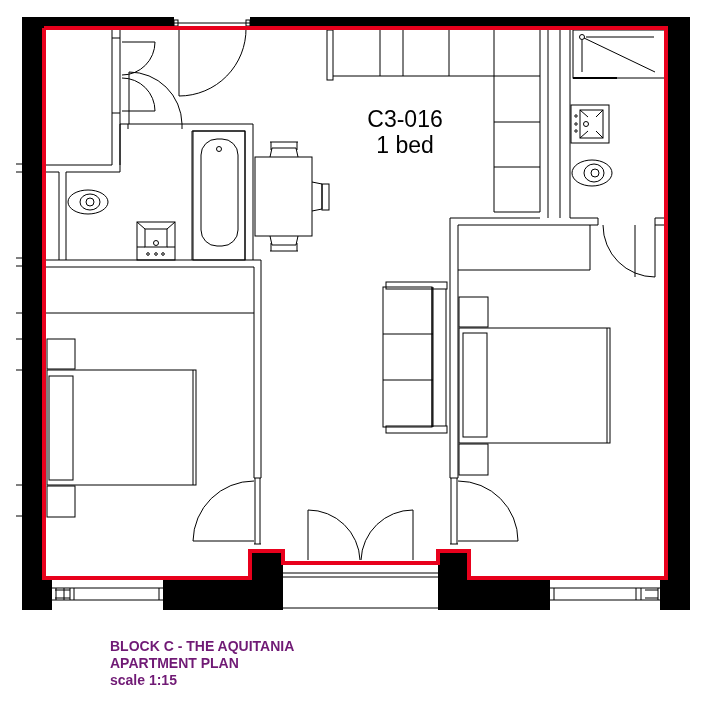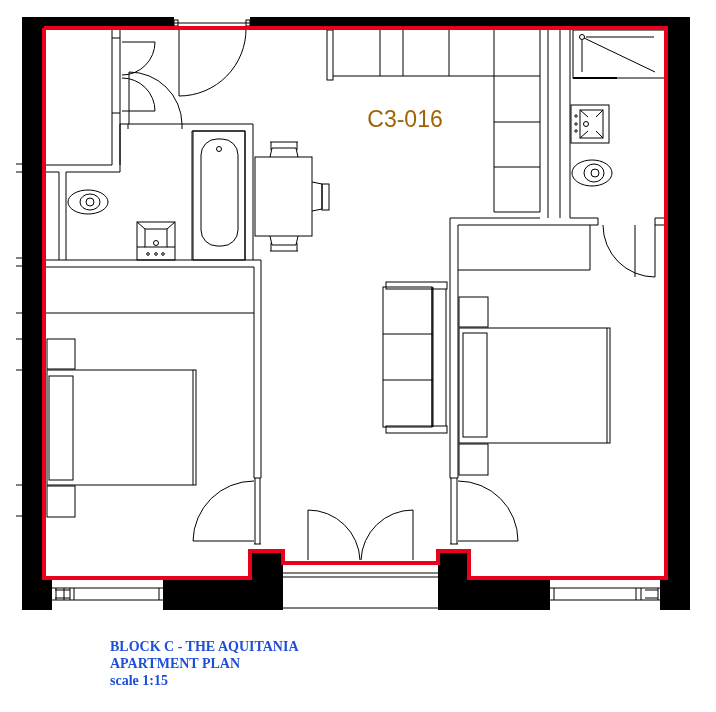--- a/index.html
+++ b/index.html
@@ -1,19 +1,19 @@
 <!DOCTYPE html>
 <html><head>
   <meta charset="utf-8">
   <style>
     html, body { margin: 0; padding: 0; background: #ffffff; }
     body { width: 716px; height: 712px; position: relative; overflow: hidden; font-family: "Liberation Sans", sans-serif; }
     #plan { position: absolute; left: 0; top: 0; width: 716px; height: 620px; }
-    .label-unit { position: absolute; left: 330px; top: 106px; width: 150px; text-align: center; font-family: "Liberation Sans", sans-serif; font-size: 23px; line-height: 26px; color: #a16207; }
-    .title-block { position: absolute; left: 110px; top: 638px; font-family: Liberation Serif, serif; font-weight: bold; font-size: 14px; line-height: 17px; color: #1d4ed8; }
+    .label-unit { position: absolute; left: 330px; top: 106px; width: 150px; text-align: center; font-family: "Liberation Sans", sans-serif; font-size: 23px; line-height: 26px; color: #000000; }
+    .title-block { position: absolute; left: 110px; top: 638px; font-family: Liberation Sans, sans-serif; font-weight: bold; font-size: 14px; line-height: 17px; color: #701a75; }
     .title-block div { white-space: nowrap; }
   </style>
 </head>
 <body>
 
 <svg id="plan" viewBox="0 0 716 620" xmlns="http://www.w3.org/2000/svg">
   <g fill="#000">
 
     <rect x="22" y="17" width="152" height="11"></rect>
 
@@ -265,19 +265,20 @@
     <rect x="459" y="444" width="29" height="31"></rect>
   </g>
 
   <g fill="none" stroke="#e8001c" stroke-width="4" stroke-linejoin="miter">
     <polyline points="44,28 44,578 250,578 250,551 283,551 283,563 438,563 438,551 469,551 469,578 666,578 666,28 44,28"></polyline>
   </g>
 </svg>
 
 <div class="label-unit">
   <div>C3-016</div>
+  <div>1 bed</div>
 </div>
 
 <div class="title-block">
   <div>BLOCK C - THE AQUITANIA</div>
   <div>APARTMENT PLAN</div>
   <div>scale 1:15</div>
 </div>
 
 </body></html>

